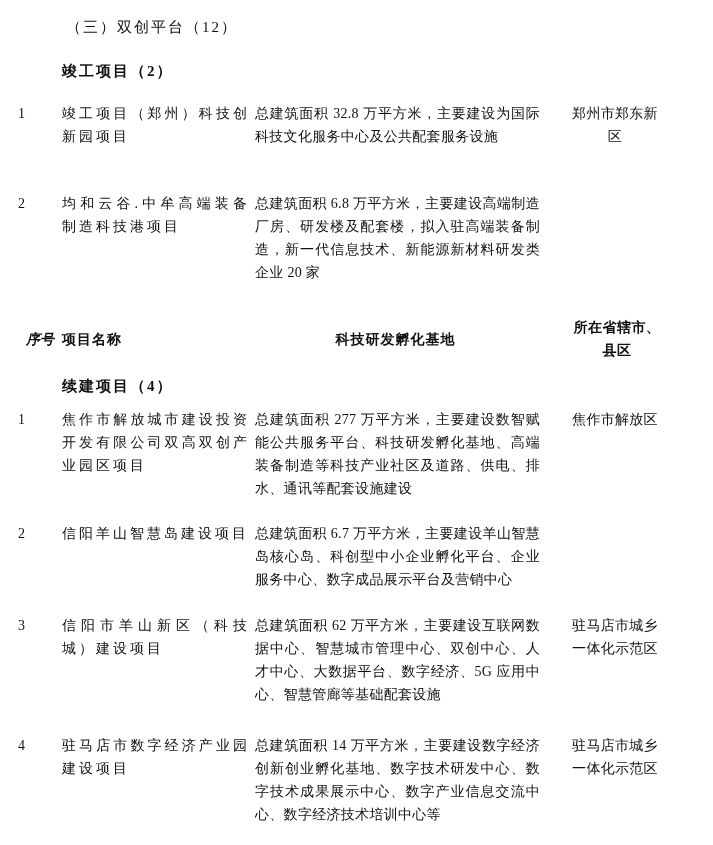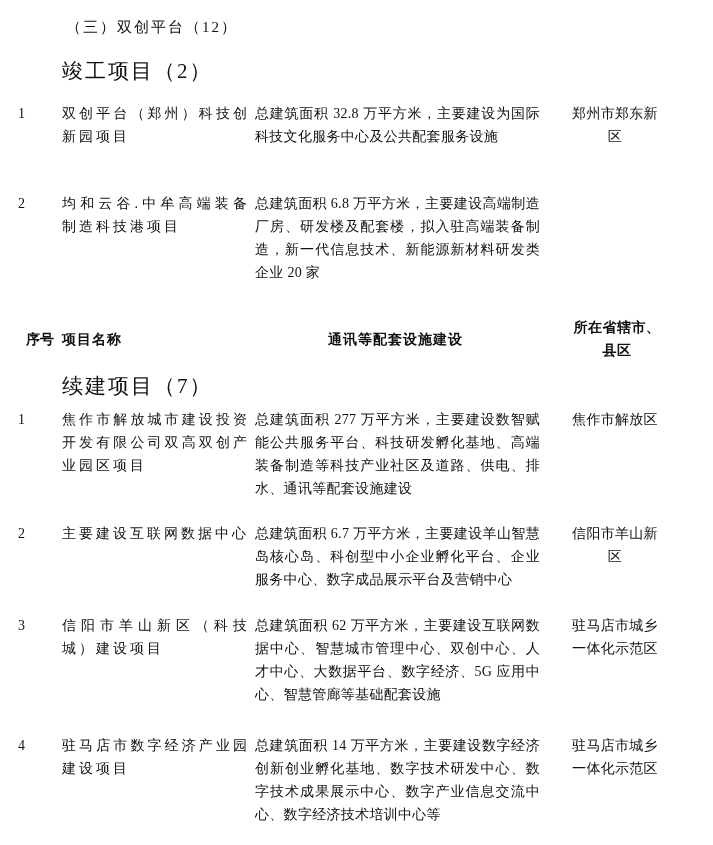--- a/index.html
+++ b/index.html
@@ -13,22 +13,22 @@
 
   
   .h1 {
     margin-left: 48px;
     font-size: 15px; line-height: 23px;
     letter-spacing: 2px;
     font-weight: normal;
   }
   .hsub {
     margin-left: 44px;
-    font-size: 21px; line-height: 23px;
-    font-weight: normal;
+    font-size: 15px; line-height: 23px;
+    font-weight: bold;
     letter-spacing: 2px;
   }
   .hsub-completed { margin-top: 21px; }
   .hsub-continued { margin-top: 13px; }
 
   
   .rows-completed { margin-top: 19px; }
   .rows-continued { margin-top: 10px; }
   .trow {
     display: grid;
@@ -47,72 +47,71 @@
 
   
   .thead {
     display: grid;
     grid-template-columns: 44px 193px 313px 98px;
     align-items: center;
     margin-top: 32px;
     font-size: 14px; line-height: 23px;
     font-weight: bold;
   }
-  .thead .th-idx { text-align: center; }
+  .thead .th-idx { text-align: center; font-style: italic; }
   .thead .th-name { padding-right: 36px; letter-spacing: 1px; }
   .thead .th-content { text-align: center; padding-right: 32px; letter-spacing: 1px; }
   .thead .th-loc { text-align: center; letter-spacing: 0.5px; }
 </style>
 </head>
 <body>
 
 <div class="page">
 
   <div class="h1">（三）双创平台（12）</div>
 
   <div class="hsub hsub-completed">竣工项目（2）</div>
 
   <div class="rows-completed">
     <div class="trow gap-xl">
       <div class="c-idx">1</div>
-      <div class="c-name">双创平台（郑州）科技创新园项目</div>
+      <div class="c-name">竣工项目（郑州）科技创新园项目</div>
       <div class="c-content">总建筑面积 32.8 万平方米，主要建设为国际科技文化服务中心及公共配套服务设施</div>
       <div class="c-loc">郑州市郑东新区</div>
     </div>
     <div class="trow">
       <div class="c-idx">2</div>
       <div class="c-name">均和云谷.中牟高端装备制造科技港项目</div>
       <div class="c-content">总建筑面积 6.8 万平方米，主要建设高端制造厂房、研发楼及配套楼，拟入驻高端装备制造，新一代信息技术、新能源新材料研发类企业 20 家</div>
     </div>
   </div>
 
   <div class="thead">
     <div class="th-idx">序号</div>
     <div class="th-name">项目名称</div>
-    <div class="th-content">通讯等配套设施建设</div>
+    <div class="th-content">科技研发孵化基地</div>
     <div class="th-loc">
       <div>所在省辖市、</div>
       <div>县区</div>
     </div>
   </div>
 
-  <div class="hsub hsub-continued">续建项目（7）</div>
+  <div class="hsub hsub-continued">续建项目（4）</div>
 
   <div class="rows-continued">
     <div class="trow gap-md">
       <div class="c-idx">1</div>
       <div class="c-name">焦作市解放城市建设投资开发有限公司双高双创产业园区项目</div>
       <div class="c-content">总建筑面积 277 万平方米，主要建设数智赋能公共服务平台、科技研发孵化基地、高端装备制造等科技产业社区及道路、供电、排水、通讯等配套设施建设</div>
       <div class="c-loc">焦作市解放区</div>
     </div>
     <div class="trow gap-md2">
       <div class="c-idx">2</div>
-      <div class="c-name">主要建设互联网数据中心</div>
+      <div class="c-name">信阳羊山智慧岛建设项目</div>
       <div class="c-content">总建筑面积 6.7 万平方米，主要建设羊山智慧岛核心岛、科创型中小企业孵化平台、企业服务中心、数字成品展示平台及营销中心</div>
-      <div class="c-loc">信阳市羊山新区</div>
     </div>
     <div class="trow gap-lg">
       <div class="c-idx">3</div>
       <div class="c-name">信阳市羊山新区（科技城）建设项目</div>
       <div class="c-content">总建筑面积 62 万平方米，主要建设互联网数据中心、智慧城市管理中心、双创中心、人才中心、大数据平台、数字经济、5G 应用中心、智慧管廊等基础配套设施</div>
       <div class="c-loc">驻马店市城乡一体化示范区</div>
     </div>
     <div class="trow">
       <div class="c-idx">4</div>
       <div class="c-name">驻马店市数字经济产业园建设项目</div>

